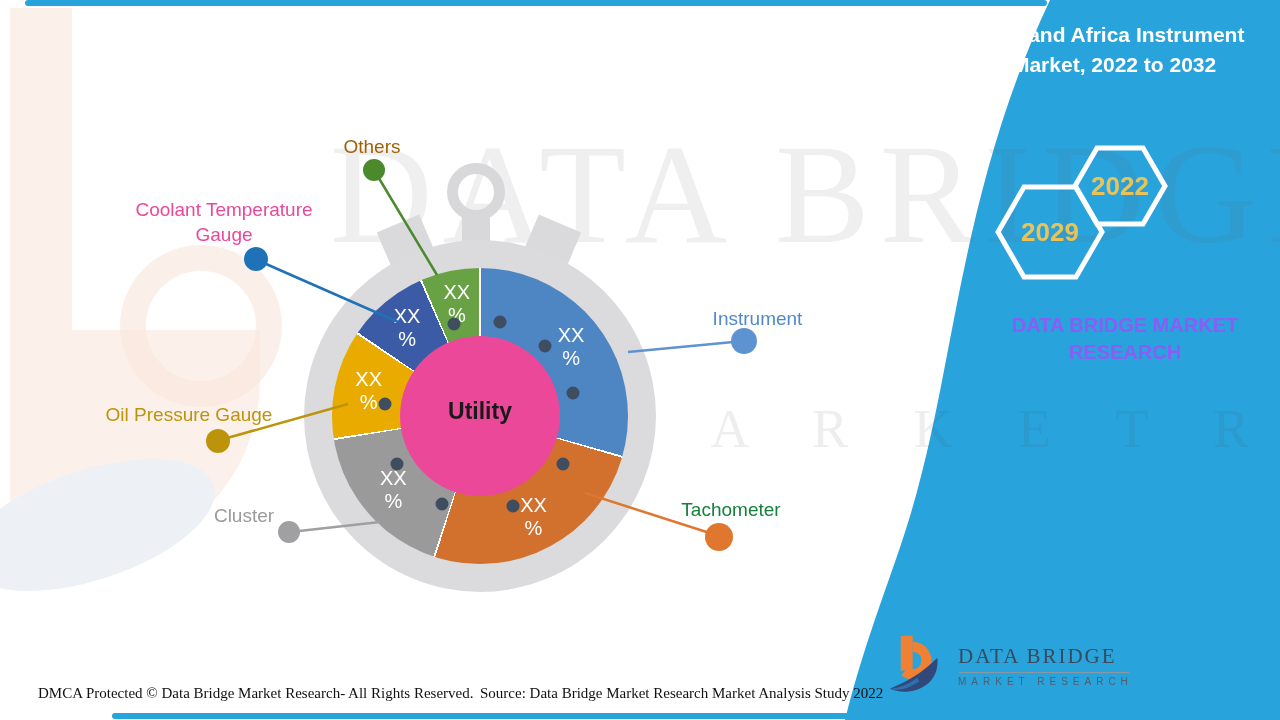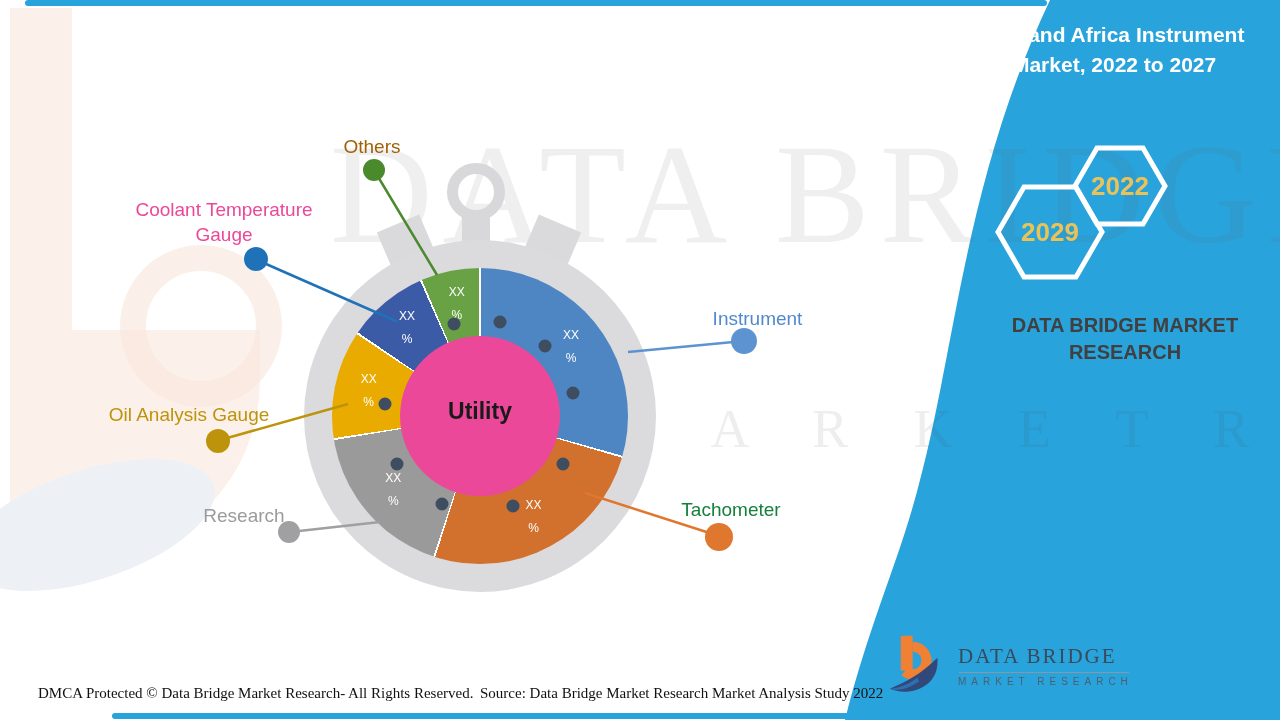--- a/index.html
+++ b/index.html
@@ -39,21 +39,21 @@
   #stub-left{left:382px;top:222px;width:46px;height:36px;background:#dadadc;transform:rotate(-23deg);}
   #stub-right{left:530px;top:222px;width:46px;height:36px;background:#dadadc;transform:rotate(23deg);}
   #crown-ring{left:447px;top:163px;width:36px;height:36px;border:11px solid #d8d8da;border-radius:50%;}
   #crown-stem{left:462px;top:214px;width:28px;height:36px;background:#d8d8da;}
   #watch-body{left:304px;top:240px;width:352px;height:352px;border-radius:50%;background:#dbdbdd;}
   #donut{left:332px;top:268px;width:296px;height:296px;border-radius:50%;z-index:3;position:absolute;}
   #inner-circle{left:400px;top:336px;width:160px;height:160px;border-radius:50%;background:#ec4899;
                 z-index:3;position:absolute;display:flex;align-items:center;justify-content:center;}
   .center-label{font-size:23px;font-weight:700;color:#1a1a1a;margin-top:-10px;}
   #seg-labels{position:absolute;left:0;top:0;width:1280px;height:720px;z-index:4;pointer-events:none;}
-  .seg-val{position:absolute;transform:translate(-50%,-50%);color:#fff;font-size:12px;line-height:23px;
+  .seg-val{position:absolute;transform:translate(-50%,-50%);color:#fff;font-size:20px;line-height:23px;
            text-align:center;white-space:pre-line;}
   .face-dot{position:absolute;width:13px;height:13px;border-radius:50%;transform:translate(-50%,-50%);}
   #leader-svg{position:absolute;left:0;top:0;z-index:4;pointer-events:none;}
   .cat-label{position:absolute;font-size:19px;line-height:25px;text-align:center;z-index:4;}
   #cat-0{left:690px;top:306px;width:135px;}
   #cat-1{left:666px;top:497px;width:130px;}
   #cat-2{left:196px;top:503px;width:96px;}
   #cat-3{left:98px;top:402px;width:182px;}
   #cat-4{left:135px;top:197px;width:178px;}
   #cat-5{left:336px;top:134px;width:72px;}
@@ -134,33 +134,33 @@
     <circle cx="744" cy="341" r="13" fill="#5E93D1"></circle>
     <circle cx="719" cy="537" r="14" fill="#E0772F"></circle>
     <circle cx="289" cy="532" r="11" fill="#A0A0A2"></circle>
     <circle cx="218" cy="441" r="12" fill="#BD930C"></circle>
     <circle cx="256" cy="259" r="12" fill="#1F72B8"></circle>
     <circle cx="374" cy="170" r="11" fill="#4A8A2D"></circle>
   </svg>
 
   <div class="cat-label" id="cat-0" style="color: rgb(81, 137, 204);">Instrument</div>
   <div class="cat-label" id="cat-1" style="color: #15803d;">Tachometer</div>
-  <div class="cat-label" id="cat-2" style="color: rgb(155, 155, 155);">Research</div>
-  <div class="cat-label" id="cat-3" style="color: rgb(189, 147, 12);">Oil Analysis Gauge</div>
+  <div class="cat-label" id="cat-2" style="color: rgb(155, 155, 155);">Cluster</div>
+  <div class="cat-label" id="cat-3" style="color: rgb(189, 147, 12);">Oil Pressure Gauge</div>
   <div class="cat-label" id="cat-4" style="color: #ec4899;">Coolant Temperature Gauge</div>
   <div class="cat-label" id="cat-5" style="color: #a16207;">Others</div>
 
-  <div class="panel-title">Middle East and Africa Instrument Cluster Market, 2022 to 2027</div>
+  <div class="panel-title">Middle East and Africa Instrument Cluster Market, 2022 to 2032</div>
   <svg id="hex-svg" width="230" height="170" viewBox="0 0 230 170">
     <polygon points="38,102 64,57 116,57 142,102 116,147 64,147" fill="none" stroke="#ffffff" stroke-width="5"></polygon>
     <polygon points="115,56 137,18 183,18 205,56 183,94 137,94" fill="none" stroke="#ffffff" stroke-width="5"></polygon>
     <text class="hex-year" x="90" y="111" text-anchor="middle" fill="#EAC358">2029</text>
     <text class="hex-year" x="160" y="65" text-anchor="middle" fill="#EAC358">2022</text>
   </svg>
-  <div class="panel-brand" style="color:#404040;">DATA BRIDGE MARKET RESEARCH</div>
+  <div class="panel-brand" style="color:#8b5cf6;">DATA BRIDGE MARKET RESEARCH</div>
 
   <div class="footer-text" id="footer-dmca">DMCA Protected © Data Bridge Market Research- All Rights Reserved.</div>
   <div class="footer-text" id="footer-source">Source: Data Bridge Market Research Market Analysis Study 2022</div>
 
   <div id="logo">
     <svg width="64" height="62" viewBox="0 0 70 64">
       <rect x="14" y="0" width="13" height="38" fill="#F08033"></rect>
       <path d="M27 12 a15 15 0 1 1 -9 27" stroke="#F08033" stroke-width="11" fill="none"></path>
       <path d="M2 58 C20 50 36 42 54 24 C56 46 42 58 23 61 C14 62 7 60 2 58 Z" fill="#31497A"></path>
       <path d="M2 58 C14 57 24 52 32 46 L34 50 C24 57 12 61 2 58 Z" fill="#2E77B8" opacity="0.85"></path>

